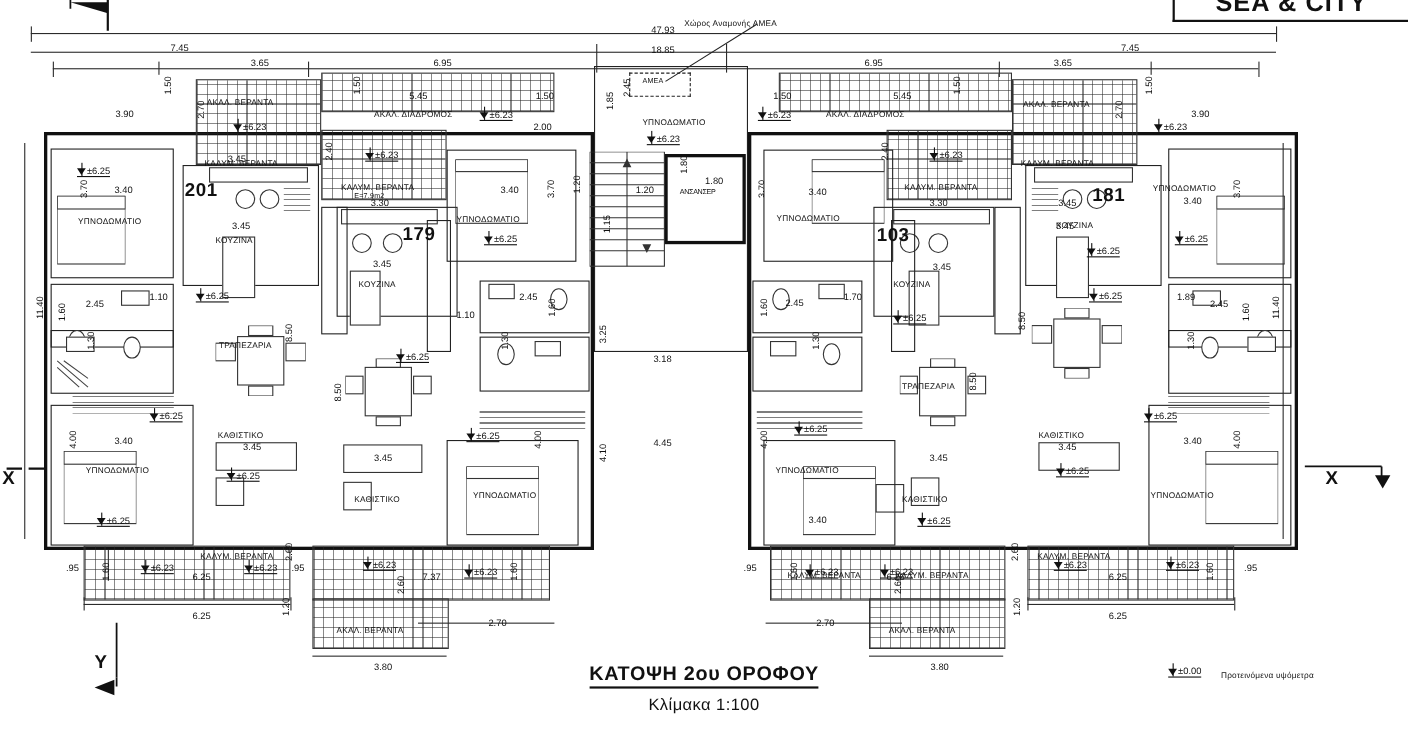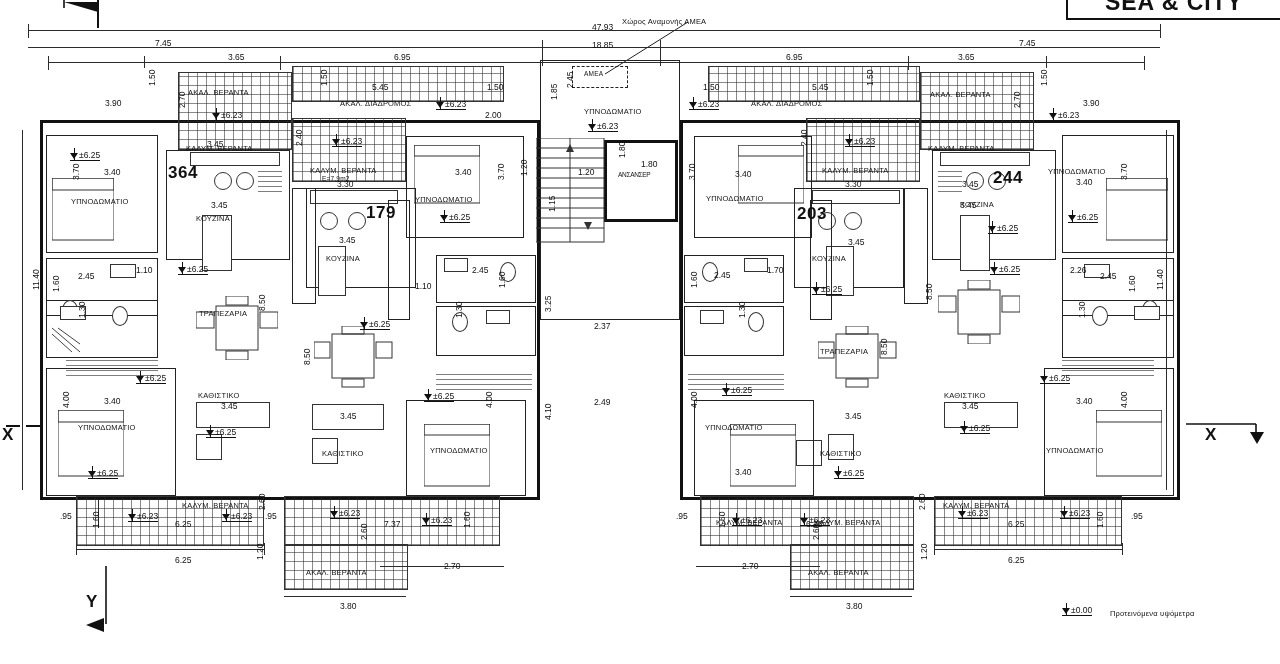--- a/index.html
+++ b/index.html
@@ -301,20 +301,24 @@
     <path d="M70 10 L70 26" stroke="#111" stroke-width="1.6"></path>
     <path d="M64 18 L78 18 L71 30 Z" fill="#111"></path>
   </svg>
   <div class="secmark" style="left:86px;top:592px;">Y</div>
   <svg style="position:absolute;left:78px;top:566px;width:50px;height:70px;">
     <path d="M28 0 L28 50" stroke="#111" stroke-width="1.6"></path>
     <path d="M28 50 L28 58" stroke="#111" stroke-width="1.6"></path>
     <path d="M26 52 L26 66 L8 59 Z" fill="#111"></path>
   </svg>
 
+  <div class="title" style="left:440px;top:602px;width:400px;">
+    <div><span class="t1">ΚΑΤΟΨΗ 2ου ΟΡΟΦΟΥ</span></div>
+    <div style="margin-top:6px;"><span class="t2">Κλίμακα  1:100</span></div>
+  </div>
 
   <div class="elev" style="left:1062px;top:606px;">±0.00</div>
   <div class="lbl sm" style="left:1110px;top:610px;">Προτεινόμενα  υψόμετρα</div>
 
   <div id="rooms-layer">
       <div class="lbl sm" style="left: 188px; top: 89px;">ΑΚΑΛ. ΒΕΡΑΝΤΑ</div>
       <div class="lbl sm" style="left: 186px; top: 145px;">ΚΑΛΥΜ. ΒΕΡΑΝΤΑ</div>
       <div class="lbl sm" style="left: 340px; top: 100px;">ΑΚΑΛ. ΔΙΑΔΡΟΜΟΣ</div>
       <div class="lbl sm" style="left: 310px; top: 167px;">ΚΑΛΥΜ. ΒΕΡΑΝΤΑ</div>
       <div class="lbl xs" style="left: 322px; top: 176px;">Ε=7.9m2</div>
@@ -427,46 +431,46 @@
       <div class="dim v" style="left: 548px; top: 212px;">1.15</div>
       <div class="dim" style="left: 339px; top: 236px;">3.45</div>
       <div class="dim" style="left: 848px; top: 238px;">3.45</div>
       <div class="dim" style="left: 78px; top: 272px;">2.45</div>
       <div class="dim" style="left: 136px; top: 266px;">1.10</div>
       <div class="dim" style="left: 415px; top: 282px;">1.10</div>
       <div class="dim" style="left: 472px; top: 266px;">2.45</div>
       <div class="dim" style="left: 714px; top: 271px;">2.45</div>
       <div class="dim" style="left: 767px; top: 266px;">1.70</div>
       <div class="dim" style="left: 1100px; top: 272px;">2.45</div>
-      <div class="dim" style="left: 1070px; top: 266px;">2.26</div>
+      <div class="dim" style="left: 1070px; top: 266px;">1.89</div>
       <div class="dim v" style="left: 52px; top: 292px;">1.60</div>
       <div class="dim v" style="left: 498px; top: 288px;">1.60</div>
       <div class="dim v" style="left: 690px; top: 288px;">1.60</div>
       <div class="dim v" style="left: 1128px; top: 292px;">1.60</div>
       <div class="dim v" style="left: 544px; top: 312px;">3.25</div>
-      <div class="dim" style="left: 594px; top: 322px;">2.37</div>
+      <div class="dim" style="left: 594px; top: 322px;">3.18</div>
       <div class="dim v" style="left: 78px; top: 318px;">1.30</div>
       <div class="dim v" style="left: 455px; top: 318px;">1.30</div>
       <div class="dim v" style="left: 738px; top: 318px;">1.30</div>
       <div class="dim v" style="left: 1078px; top: 318px;">1.30</div>
       <div class="dim v" style="left: 258px; top: 311px;">8.50</div>
       <div class="dim v" style="left: 303px; top: 365px;">8.50</div>
       <div class="dim v" style="left: 880px; top: 355px;">8.50</div>
       <div class="dim v" style="left: 925px; top: 300px;">8.50</div>
       <div class="dim" style="left: 221px; top: 402px;">3.45</div>
       <div class="dim" style="left: 340px; top: 412px;">3.45</div>
       <div class="dim" style="left: 845px; top: 412px;">3.45</div>
       <div class="dim" style="left: 962px; top: 402px;">3.45</div>
       <div class="dim" style="left: 104px; top: 397px;">3.40</div>
       <div class="dim" style="left: 1076px; top: 397px;">3.40</div>
       <div class="dim v" style="left: 62px; top: 408px;">4.00</div>
       <div class="dim v" style="left: 485px; top: 408px;">4.00</div>
       <div class="dim v" style="left: 690px; top: 408px;">4.00</div>
       <div class="dim v" style="left: 1120px; top: 408px;">4.00</div>
-      <div class="dim" style="left: 594px; top: 398px;">2.49</div>
+      <div class="dim" style="left: 594px; top: 398px;">4.45</div>
       <div class="dim v" style="left: 544px; top: 420px;">4.10</div>
       <div class="dim" style="left: 735px; top: 468px;">3.40</div>
       <div class="dim v" style="left: 32px; top: 290px;">11.40</div>
       <div class="dim v" style="left: 1156px; top: 290px;">11.40</div>
       <div class="dim" style="left: 60px; top: 512px;">.95</div>
       <div class="dim" style="left: 265px; top: 512px;">.95</div>
       <div class="dim" style="left: 676px; top: 512px;">.95</div>
       <div class="dim" style="left: 1131px; top: 512px;">.95</div>
       <div class="dim" style="left: 175px; top: 520px;">6.25</div>
       <div class="dim" style="left: 384px; top: 520px;">7.37</div>
@@ -483,19 +487,19 @@
       <div class="dim" style="left: 175px; top: 556px;">6.25</div>
       <div class="dim" style="left: 444px; top: 562px;">2.70</div>
       <div class="dim" style="left: 742px; top: 562px;">2.70</div>
       <div class="dim" style="left: 1008px; top: 556px;">6.25</div>
       <div class="dim v" style="left: 256px; top: 560px;">1.20</div>
       <div class="dim v" style="left: 920px; top: 560px;">1.20</div>
       <div class="dim" style="left: 340px; top: 602px;">3.80</div>
       <div class="dim" style="left: 846px; top: 602px;">3.80</div>
     </div>
   <div id="apt-layer">
-      <div class="aptno" style="left: 168px; top: 163px;">364</div>
+      <div class="aptno" style="left: 168px; top: 163px;">201</div>
       <div class="aptno" style="left: 366px; top: 203px;">179</div>
-      <div class="aptno" style="left: 797px; top: 204px;">203</div>
-      <div class="aptno" style="left: 993px; top: 168px;">244</div>
+      <div class="aptno" style="left: 797px; top: 204px;">103</div>
+      <div class="aptno" style="left: 993px; top: 168px;">181</div>
     </div>
 
 </div>
 
 </body></html>

